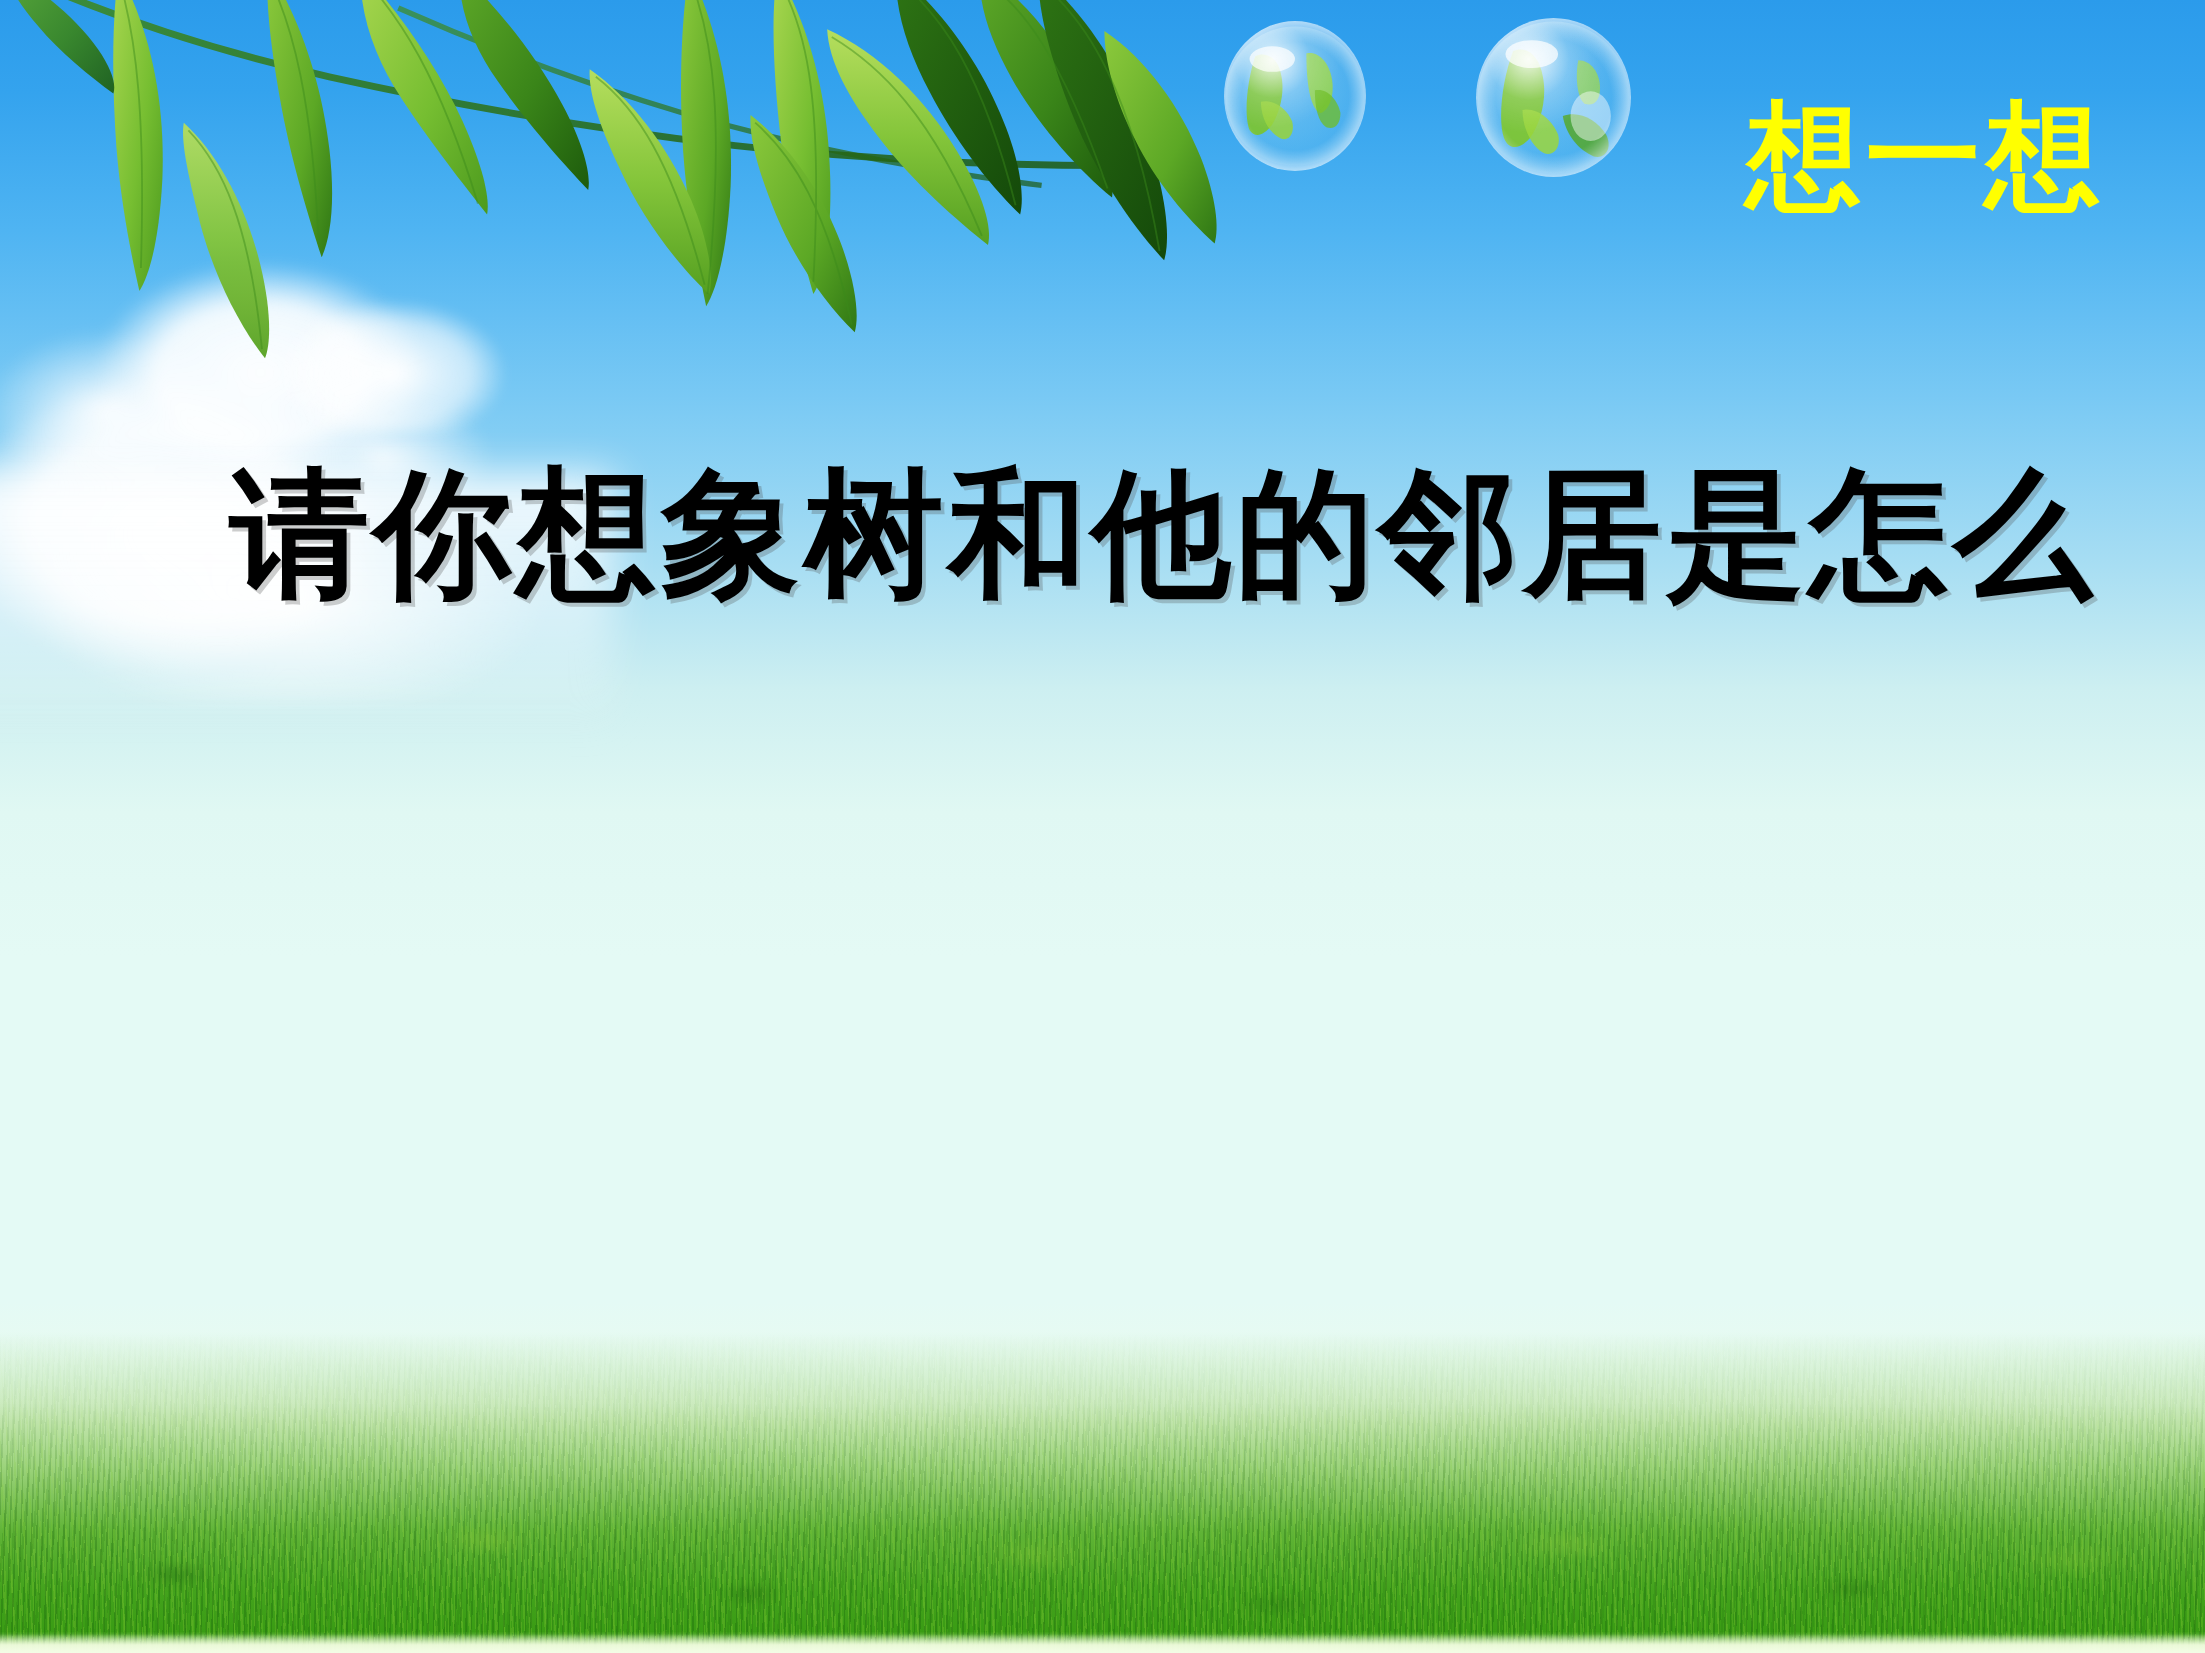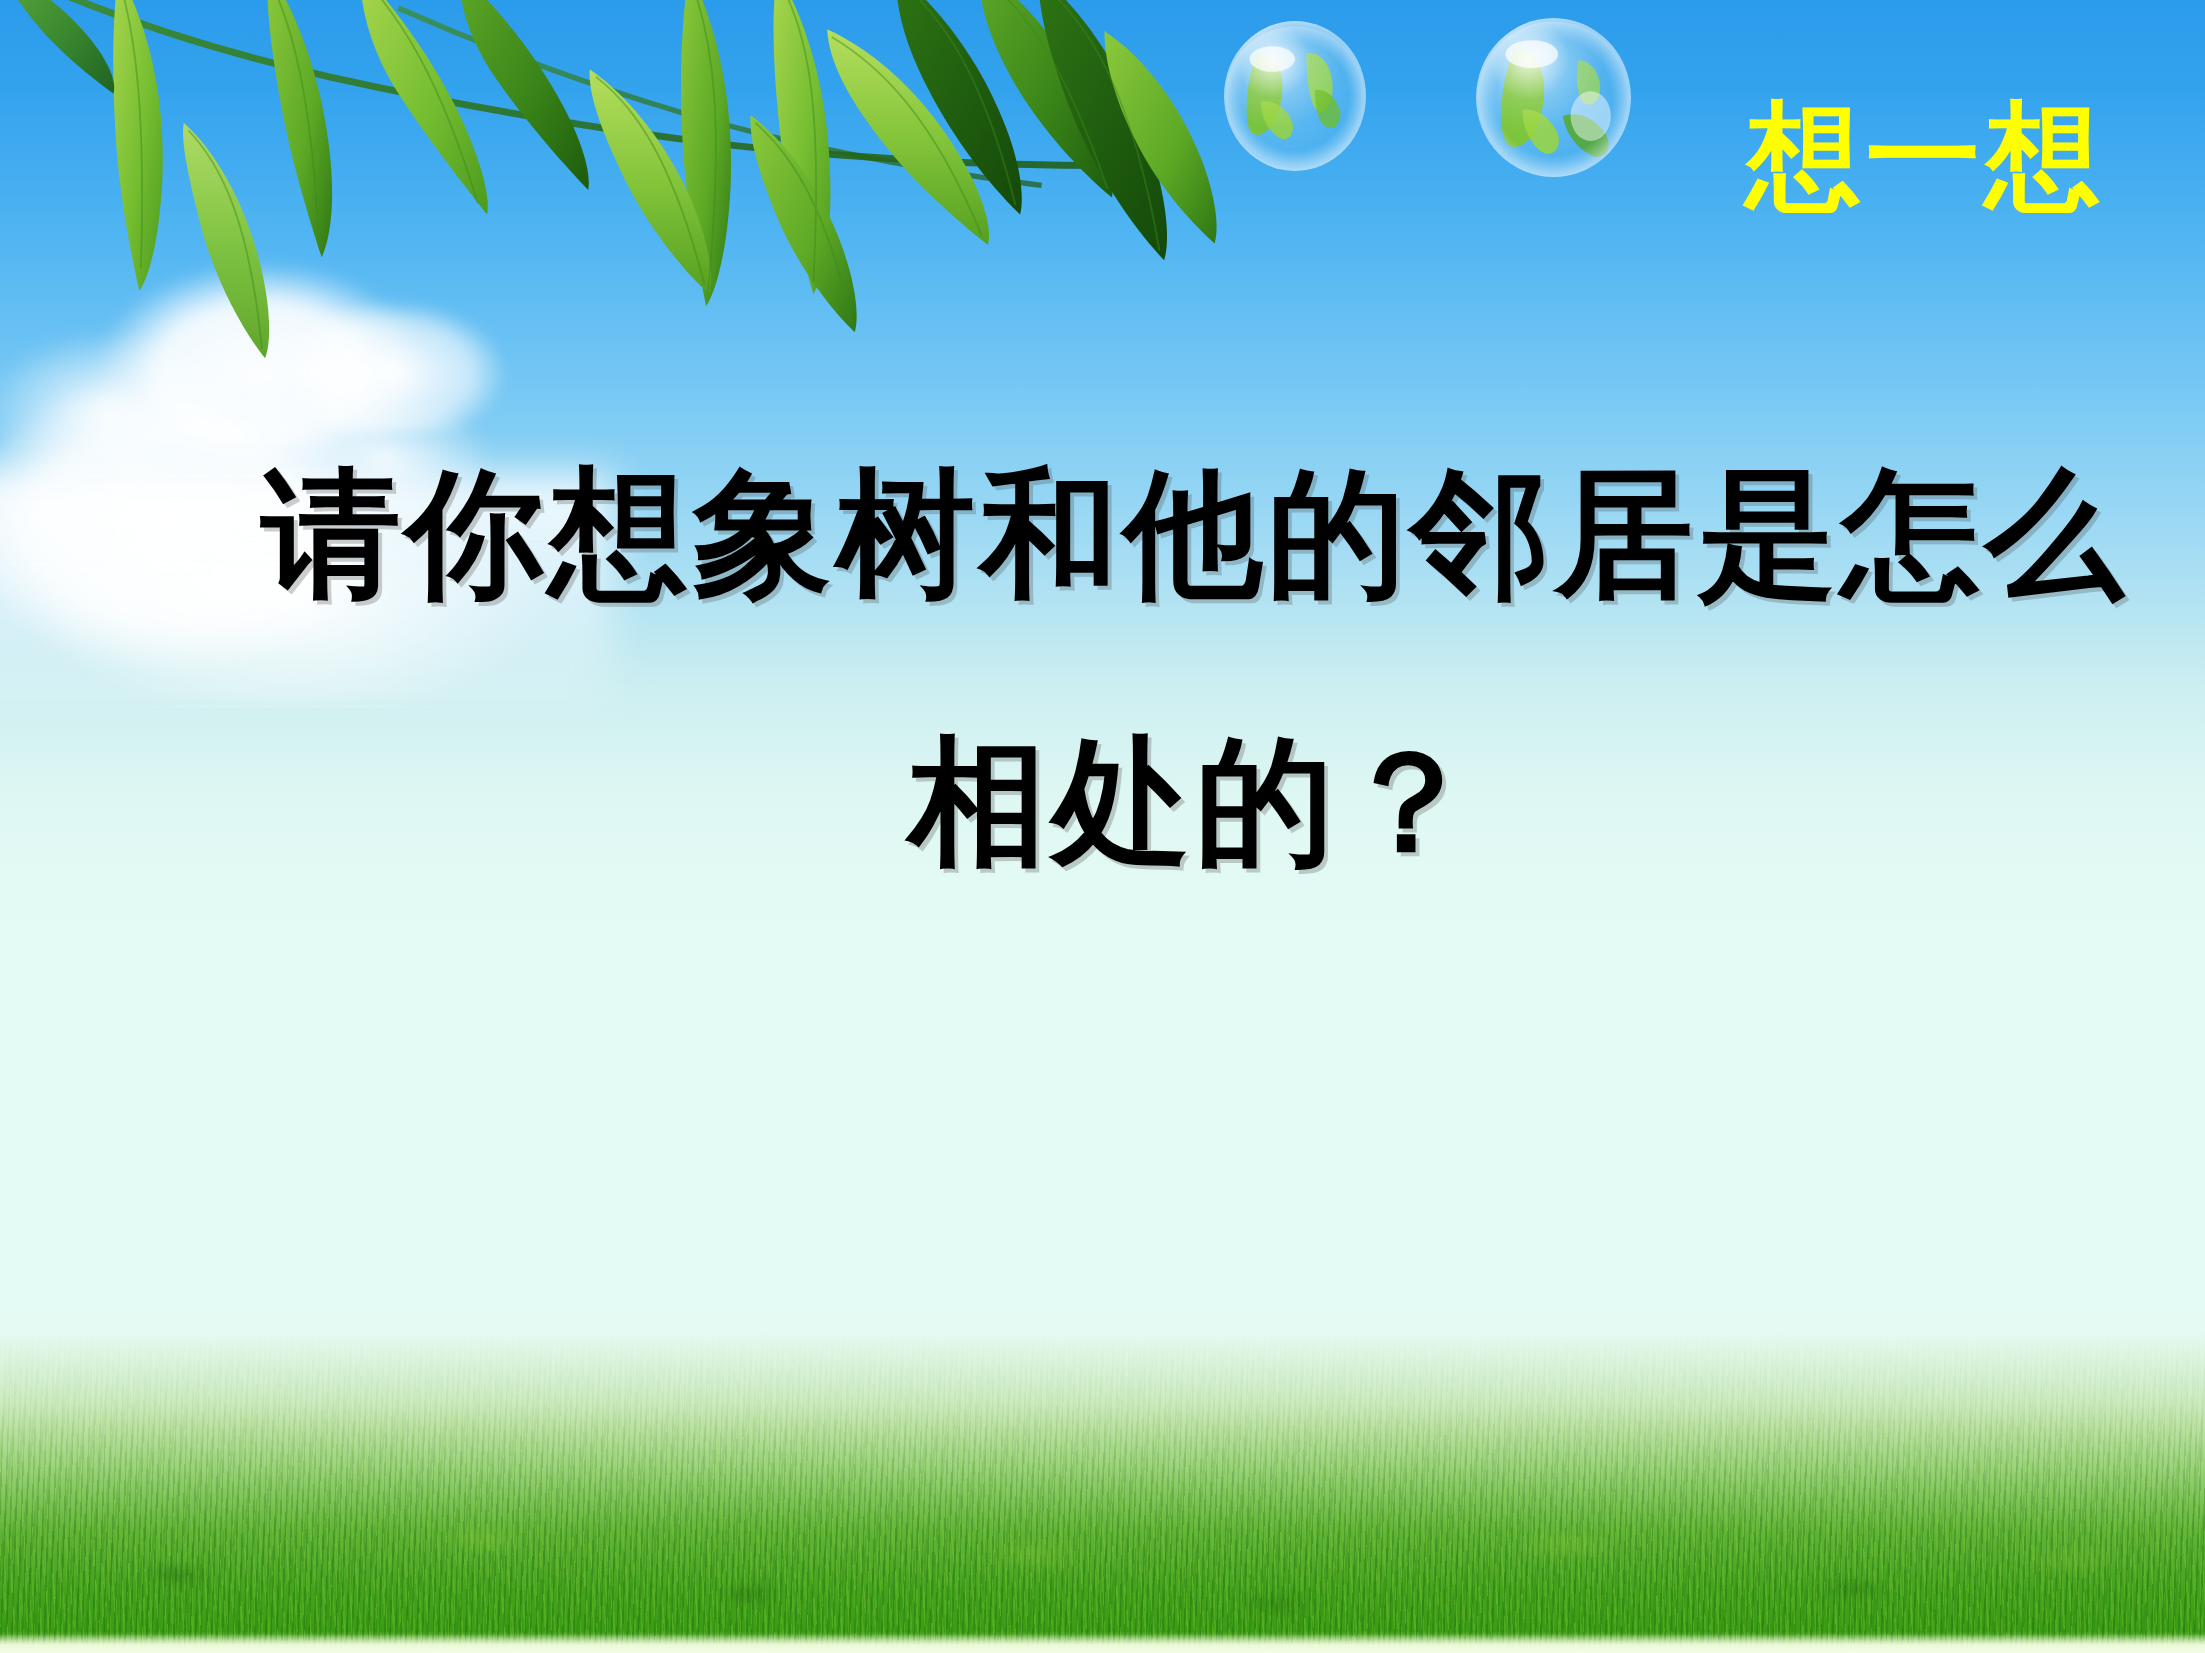--- a/index.html
+++ b/index.html
@@ -20,21 +20,20 @@
         #4FB4F2 230px,
         #79C9F4 398px,
         #A8DEF3 567px,
         #CDEFF1 689px,
         #E0F8F3 812px,
         #E4FAF5 957px,
         #E4FAF5 1302px,
         #E9FBEF 1378px,
         #F0FCE9 1424px
       );
-    text-align: center;
   }
 
   
   .cloud{
     position:absolute;
     pointer-events:none;
   }
   #cloud-main{
     left:-92px; top:230px;
     width:766px; height:475px;
@@ -286,17 +285,16 @@
 
   <div id="grass"></div>
   <div id="grass-texture"></div>
   <div id="grass-mottle"></div>
   <div id="grass-bottom-light"></div>
 
   <div id="title-think">想一想</div>
 
   <div id="question-block">
     <div class="q-line">请你想象树和他的邻居是怎么</div>
-    <div class="q-line">相处的？</div>
   </div>
 
 </div>
 
 
 </body></html>

